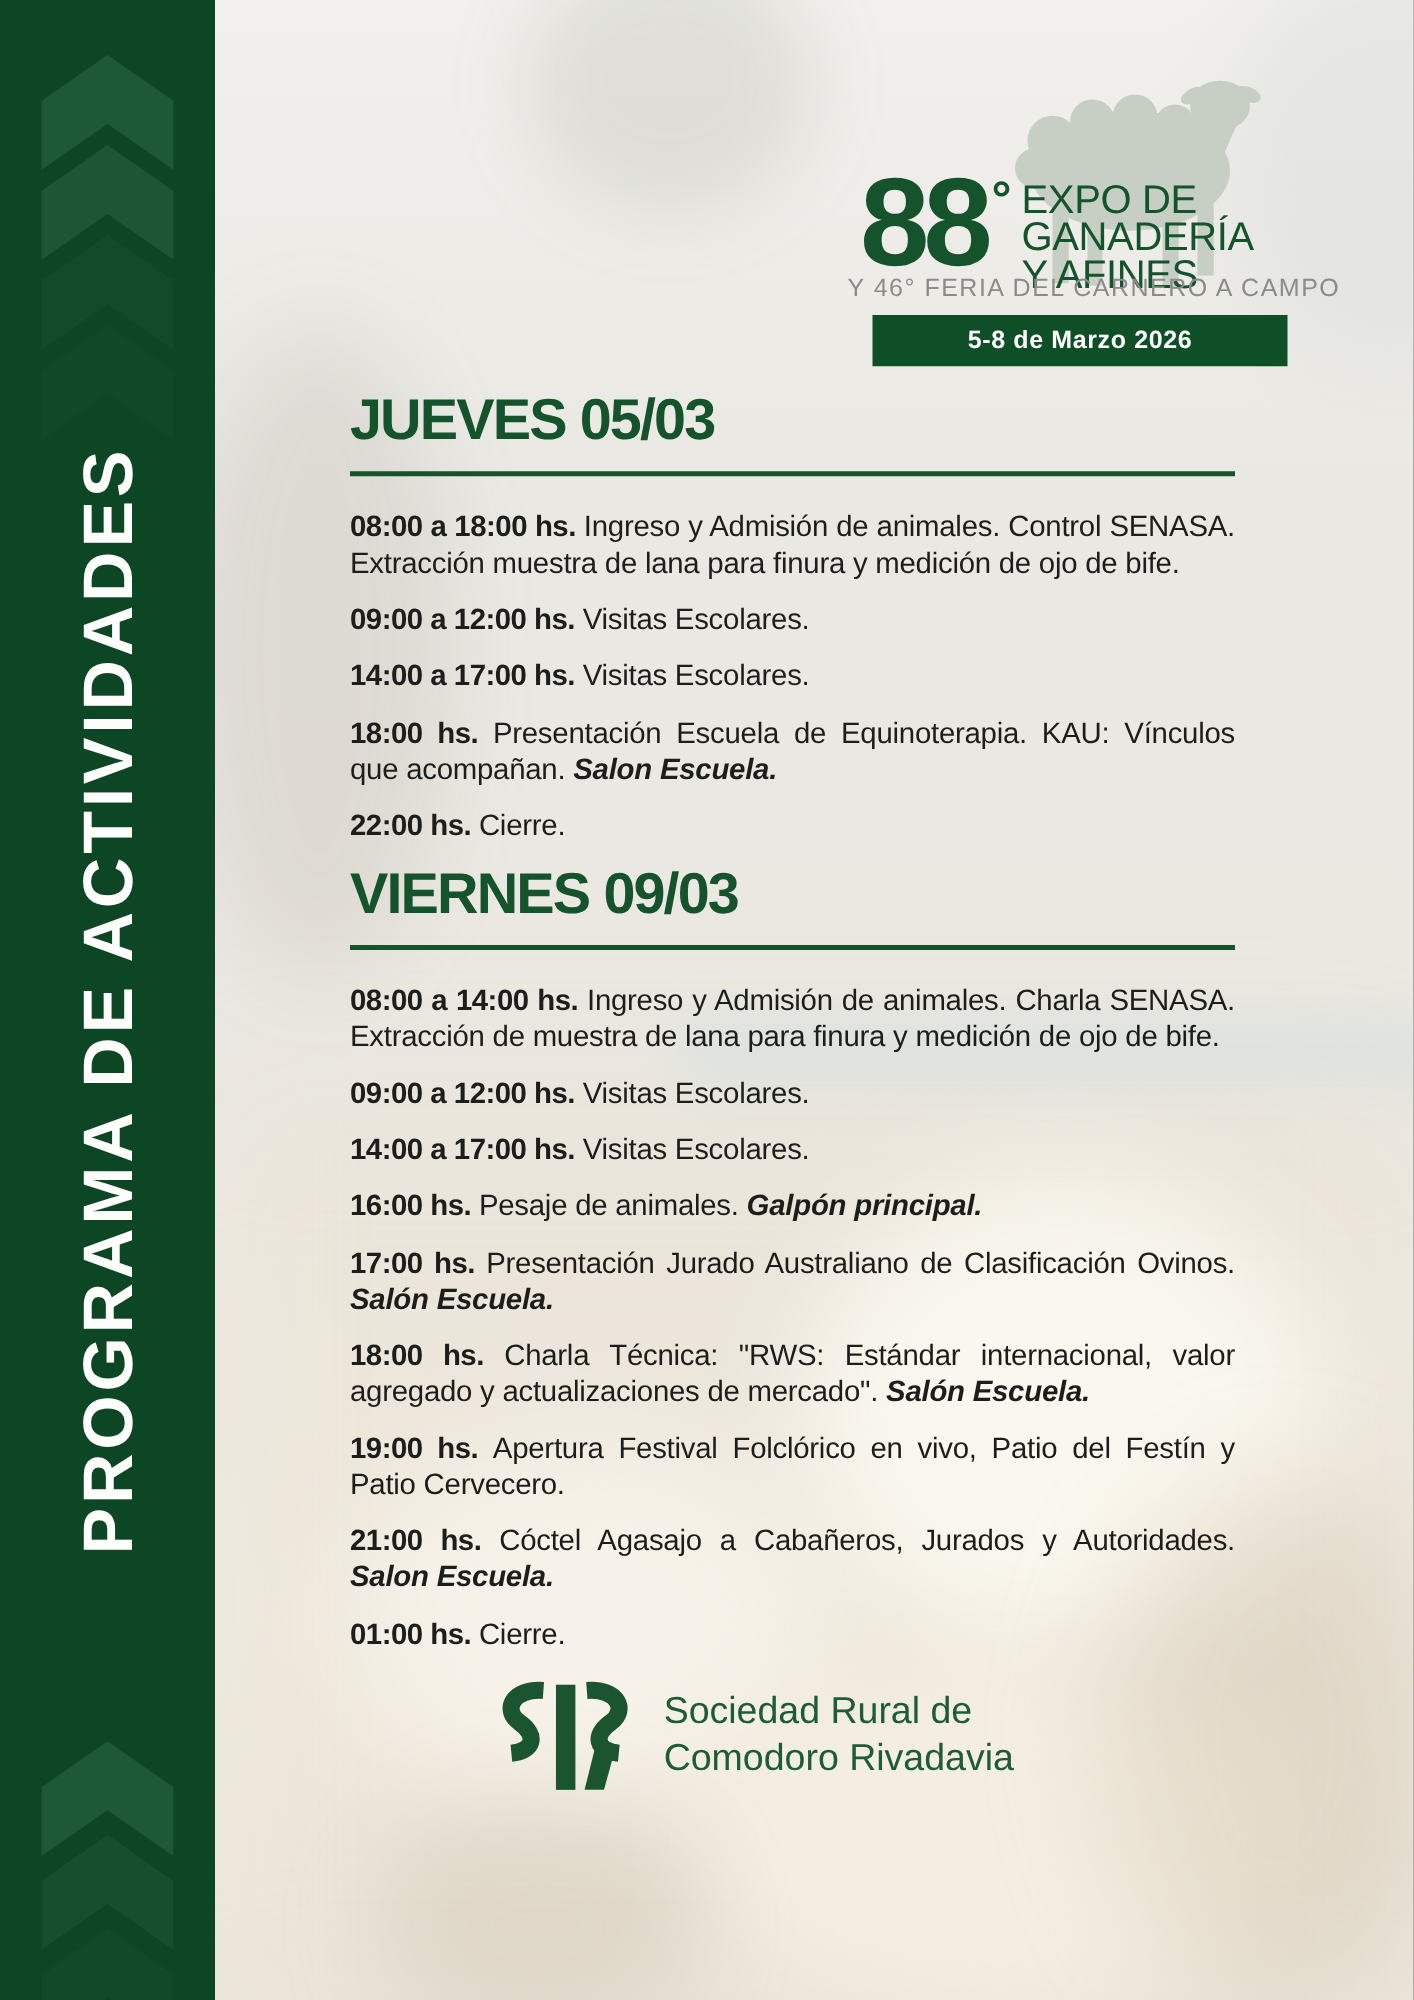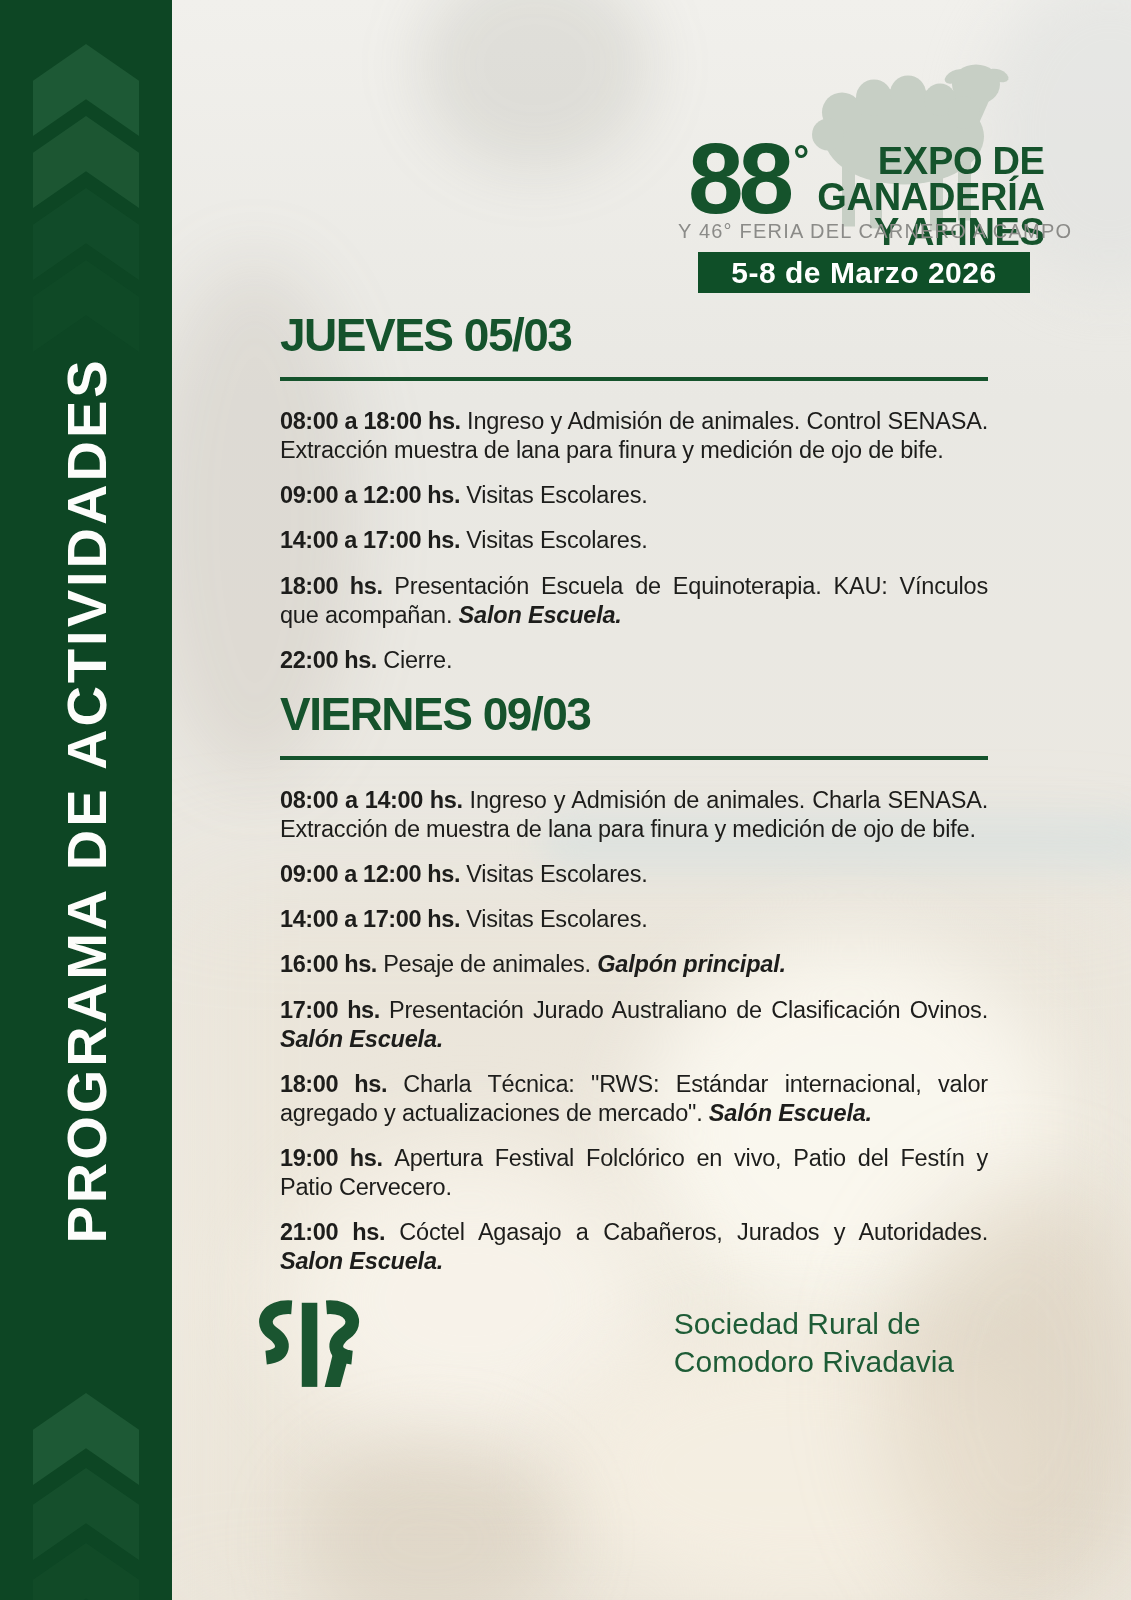--- a/index.html
+++ b/index.html
@@ -27,38 +27,38 @@
         clip-path:polygon(50% 0%,100% 40%,100% 100%,50% 60%,0% 100%,0% 40%);}
   .vtext-wrap{position:absolute;inset:0;display:flex;align-items:center;justify-content:center;}
   .vtext{transform:rotate(-90deg);white-space:nowrap;color:#fdfdfb;font-weight:700;
          font-size:56px;letter-spacing:3px;}
 
   
   .sheep-svg{position:absolute;left:812px;top:52px;z-index:1;}
   .logo-row{position:absolute;left:688px;top:138px;display:flex;align-items:flex-start;z-index:2;color:#15532c;}
   .n88{font-size:100px;font-weight:800;line-height:.8;letter-spacing:-5px;}
   .deg{font-size:40px;font-weight:800;line-height:1;margin:2px 2px 0 4px;}
-  .stack{margin:6px 0 0 6px;font-size:38px;font-weight:700;line-height:.94;letter-spacing:-.3px;text-align:right;}
+  .stack{margin:6px 0 0 6px;font-size:32px;font-weight:400;line-height:.94;letter-spacing:-.3px;}
   .subtitle{position:absolute;left:678px;top:220px;font-size:20px;letter-spacing:1.2px;
             color:#8b8b88;font-weight:500;z-index:2;white-space:nowrap;}
   .badge{position:absolute;left:698px;top:252px;width:332px;height:41px;background:#0f4f28;
-         color:#fff;font-weight:700;font-size:30px;display:flex;align-items:center;justify-content:center;
+         color:#fff;font-weight:700;font-size:20px;display:flex;align-items:center;justify-content:center;
          letter-spacing:.5px;z-index:2;}
 
   
   .main{position:absolute;left:280px;top:312px;width:708px;z-index:3;}
   .day-title{margin:0;font-size:46px;font-weight:800;color:#15532c;letter-spacing:-1.5px;line-height:1;}
   .sec2{margin-top:16px;}
   .rule{border:none;border-top:4px solid #15532c;margin:19px 0 26px 0;}
   .item{margin:0 0 16px 0;font-size:23.5px;line-height:1.24;color:#1d1d1b;text-align:justify;letter-spacing:-.2px;}
   .time{font-weight:800;letter-spacing:-.4px;}
   .venue{font-weight:800;font-style:italic;}
 
   
-  .footer{margin-top:14px;display:flex;align-items:center;justify-content:space-between;gap:14px;
+  .footer{margin-top:14px;display:flex;align-items:center;justify-content:center;gap:14px;
           transform:translateX(-34px);color:#1e5c36;}
   .org{font-size:30px;line-height:1.25;font-weight:400;}
 </style>
 </head>
 <body>
 
 <div class="page">
 
   <div>
     <div class="blob b-warm"></div>
@@ -137,20 +137,21 @@
       <hr class="rule">
       <div class="items">
           <p class="item"><strong class="time">08:00 a 14:00 hs. </strong><span>Ingreso y Admisión de animales. Charla SENASA. Extracción de muestra de lana para finura y medición de ojo de bife.</span></p>
           <p class="item"><strong class="time">09:00 a 12:00 hs. </strong><span>Visitas Escolares.</span></p>
           <p class="item"><strong class="time">14:00 a 17:00 hs. </strong><span>Visitas Escolares.</span></p>
           <p class="item"><strong class="time">16:00 hs. </strong><span>Pesaje de animales. </span><strong class="venue">Galpón principal.</strong></p>
           <p class="item"><strong class="time">17:00 hs. </strong><span>Presentación Jurado Australiano de Clasificación Ovinos. </span><strong class="venue">Salón Escuela.</strong></p>
           <p class="item"><strong class="time">18:00 hs. </strong><span>Charla Técnica: "RWS: Estándar internacional, valor agregado y actualizaciones de mercado". </span><strong class="venue">Salón Escuela.</strong></p>
           <p class="item"><strong class="time">19:00 hs. </strong><span>Apertura Festival Folclórico en vivo, Patio del Festín y Patio Cervecero.</span></p>
           <p class="item"><strong class="time">21:00 hs. </strong><span>Cóctel Agasajo a Cabañeros, Jurados y Autoridades. </span><strong class="venue">Salon Escuela.</strong></p>
+          <p class="item"><strong class="time">01:00 hs. </strong><span>Cierre.</span></p>
         </div>
     </section>
 
     <footer class="footer">
       <svg width="128" height="100" viewBox="0 0 140 100">
         <g stroke="#1a5530" fill="none" stroke-width="15">
           <path d="M50 11 C 23 9, 14 28, 29 39 C 45 50, 42 64, 22 66"></path>
           <path d="M88 11 C 115 9, 124 28, 109 39 C 93 50, 96 64, 116 66"></path>
         </g>
         <g fill="#1a5530">

